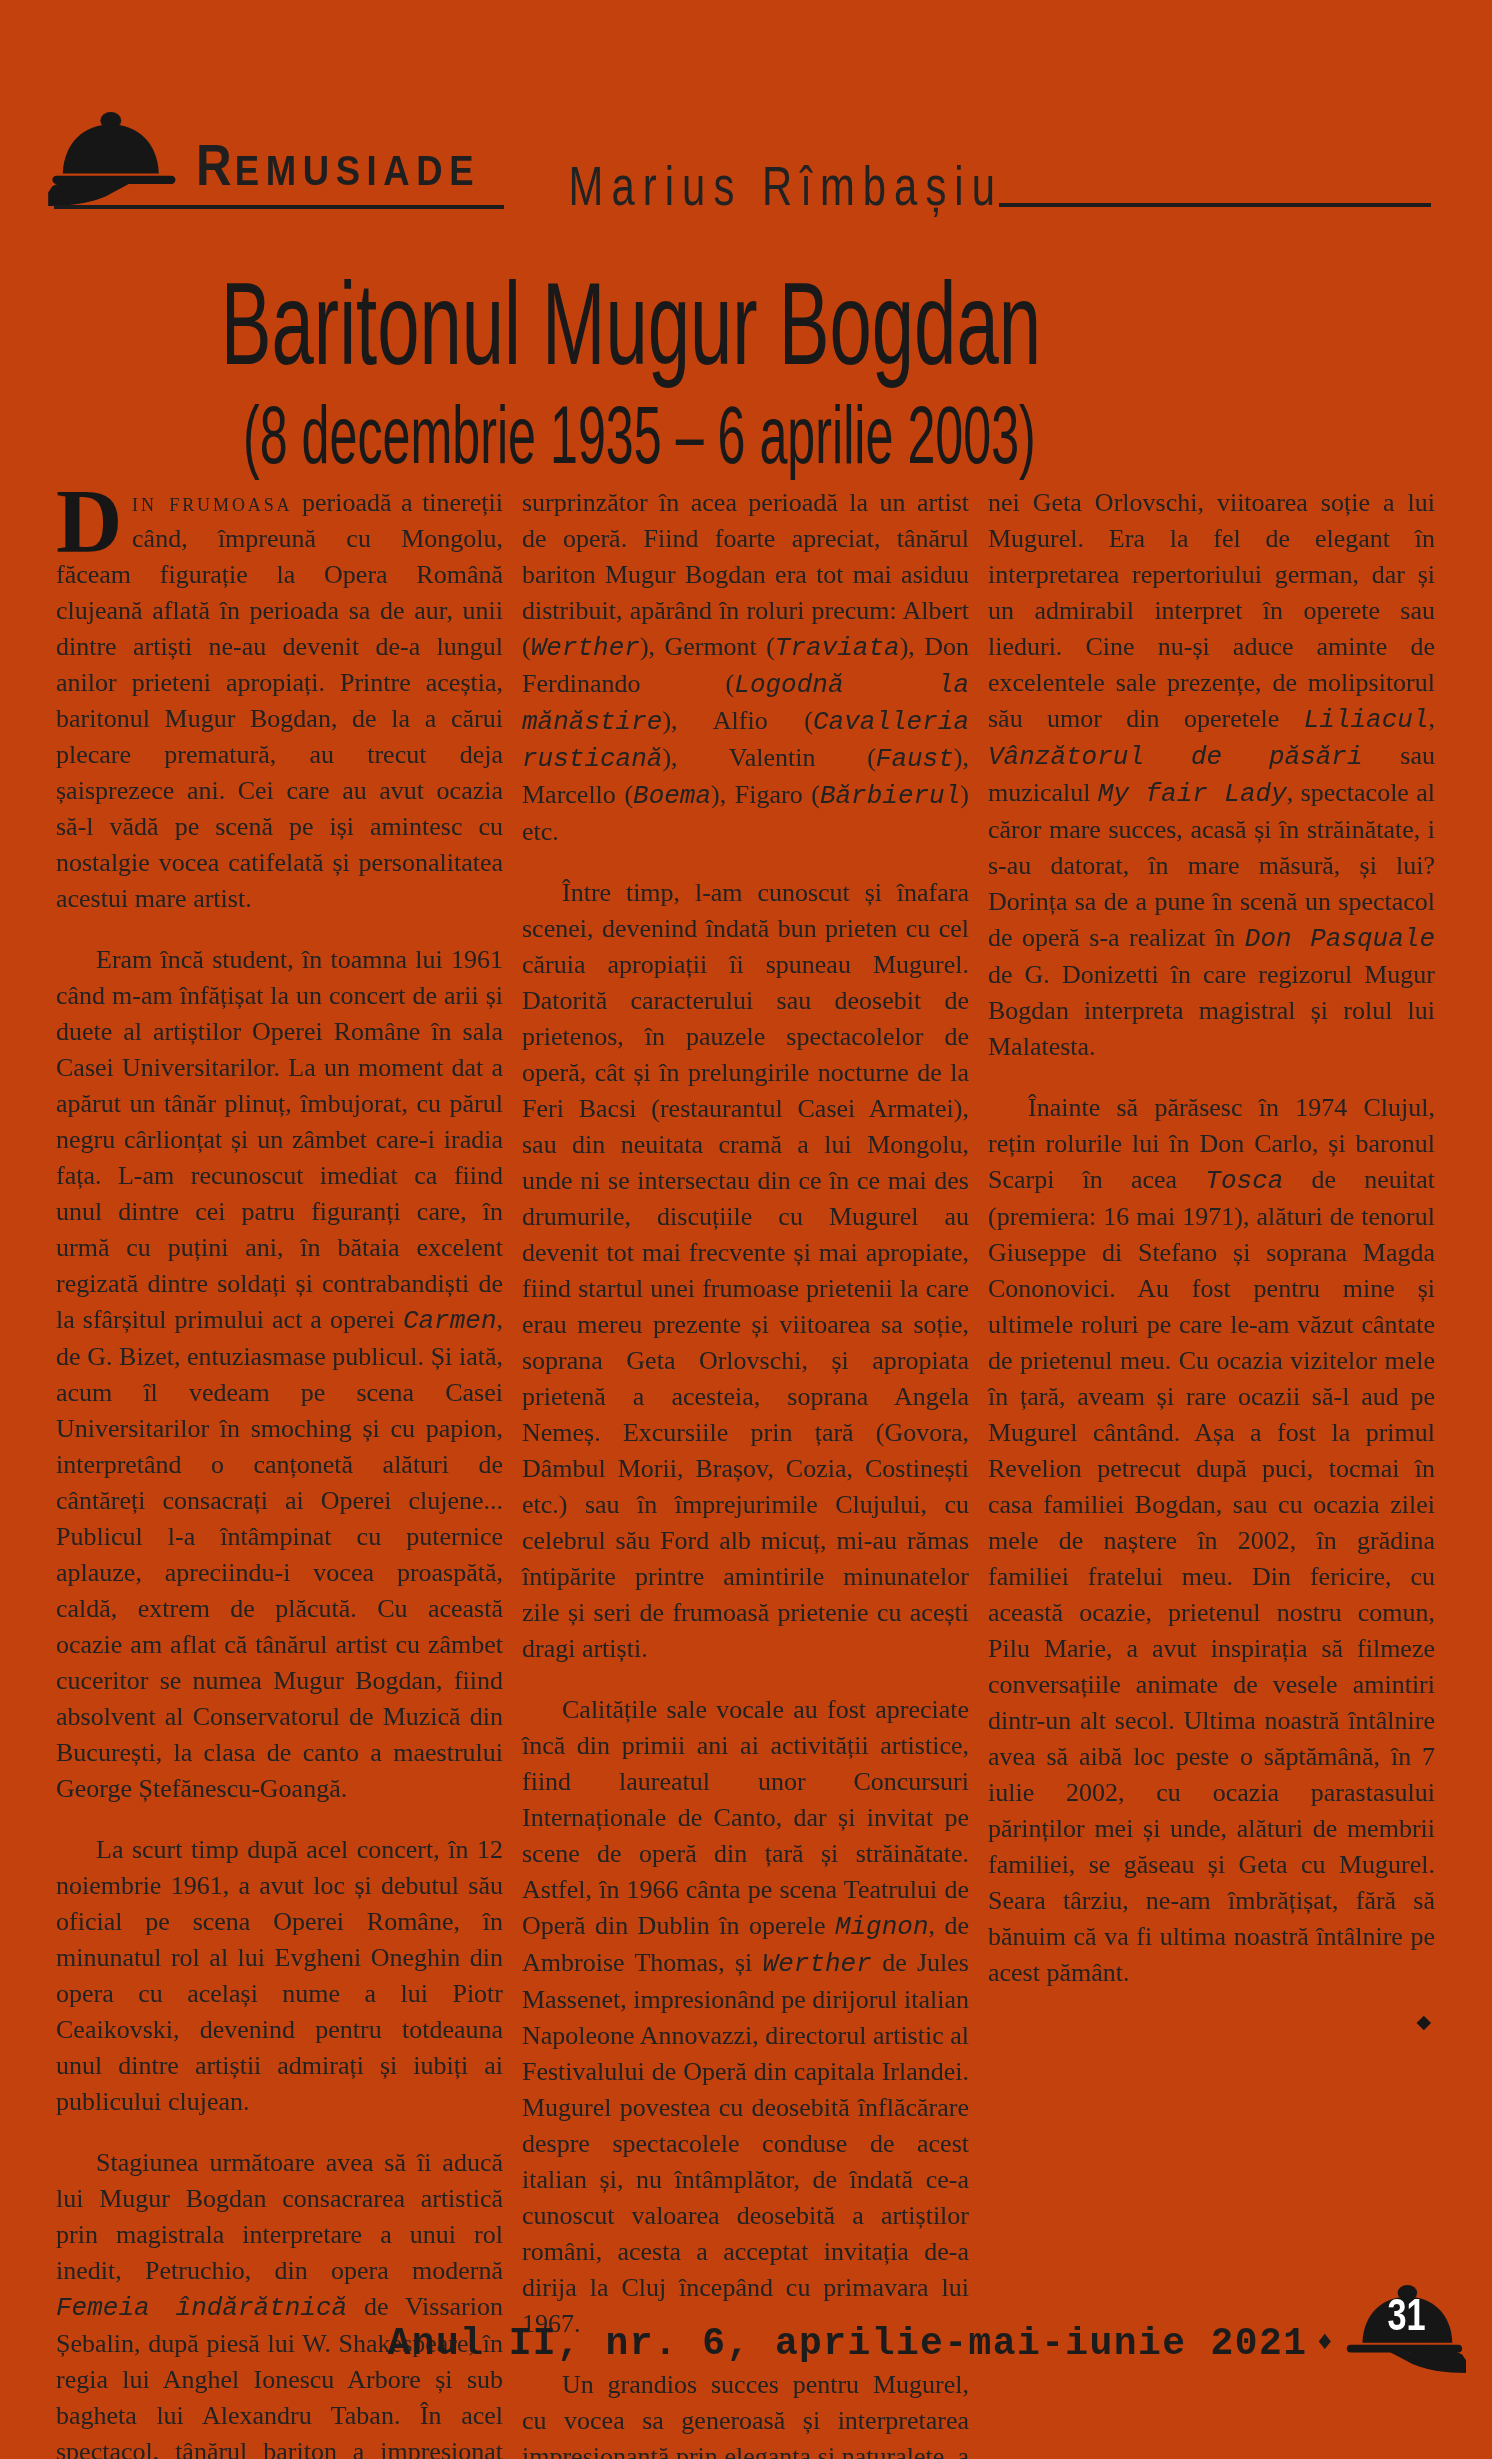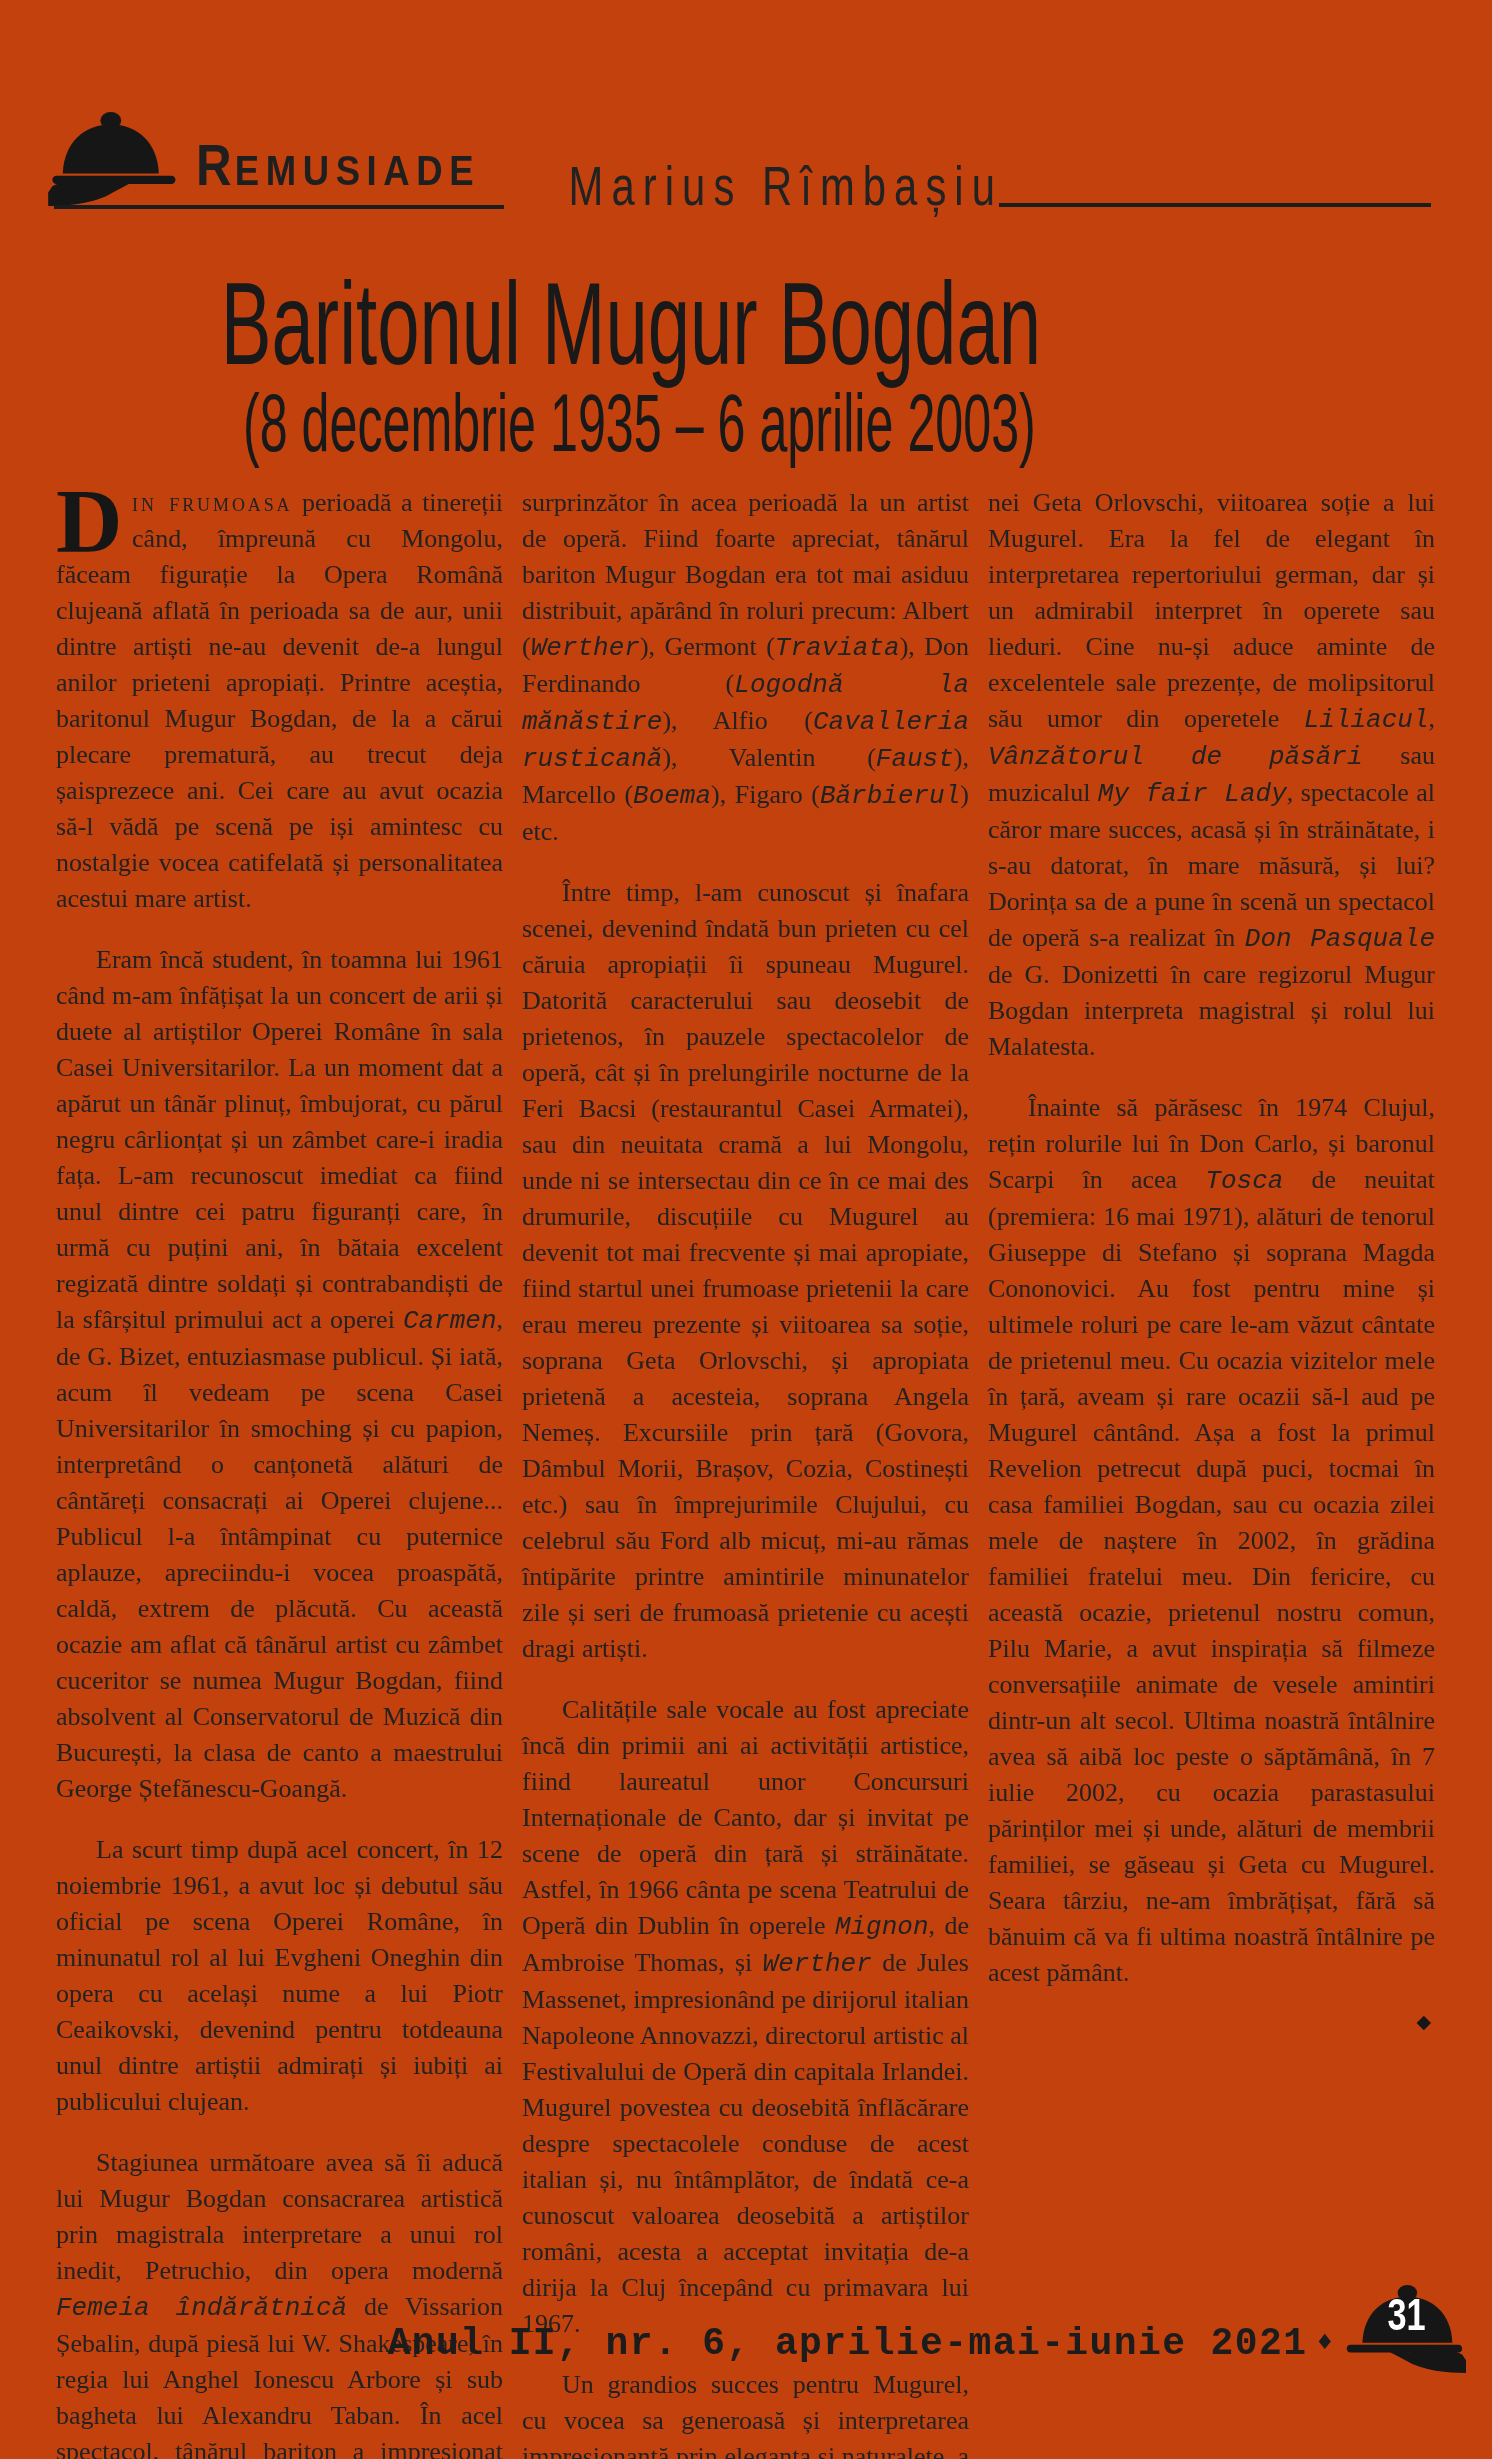--- a/index.html
+++ b/index.html
@@ -44,21 +44,21 @@
 
   
   .title-wrap { position:absolute; left:0; top:264px; width:100%; text-align:left; }
   .title-main-inner {
     display:inline-block; white-space:nowrap;
     font-family:"Liberation Sans", sans-serif;
     font-weight:500; font-size:117px; line-height:1.02;
     transform:scaleX(0.65); transform-origin:center top;
     color:#191919;
   }
-  .title-sub { margin-top:0; }
+  .title-sub { margin-top:12px; }
   .title-sub-inner {
     display:inline-block; white-space:nowrap;
     font-family:"Liberation Sans", sans-serif;
     font-weight:400; font-size:81px; line-height:1;
     transform:scaleX(0.62); transform-origin:center top;
     color:#191919;
   }
 
   
   .columns {

